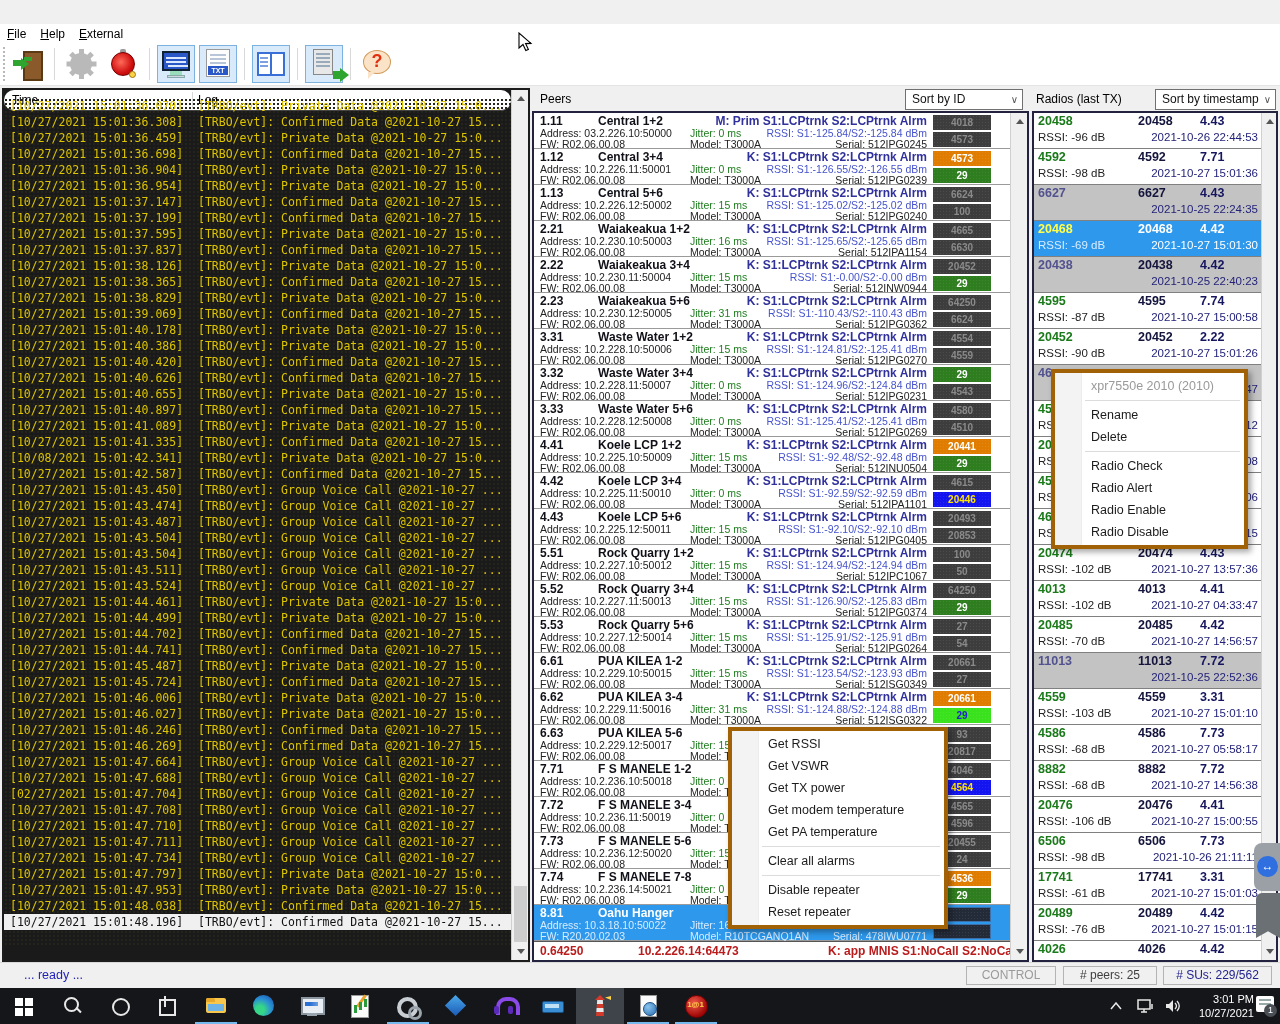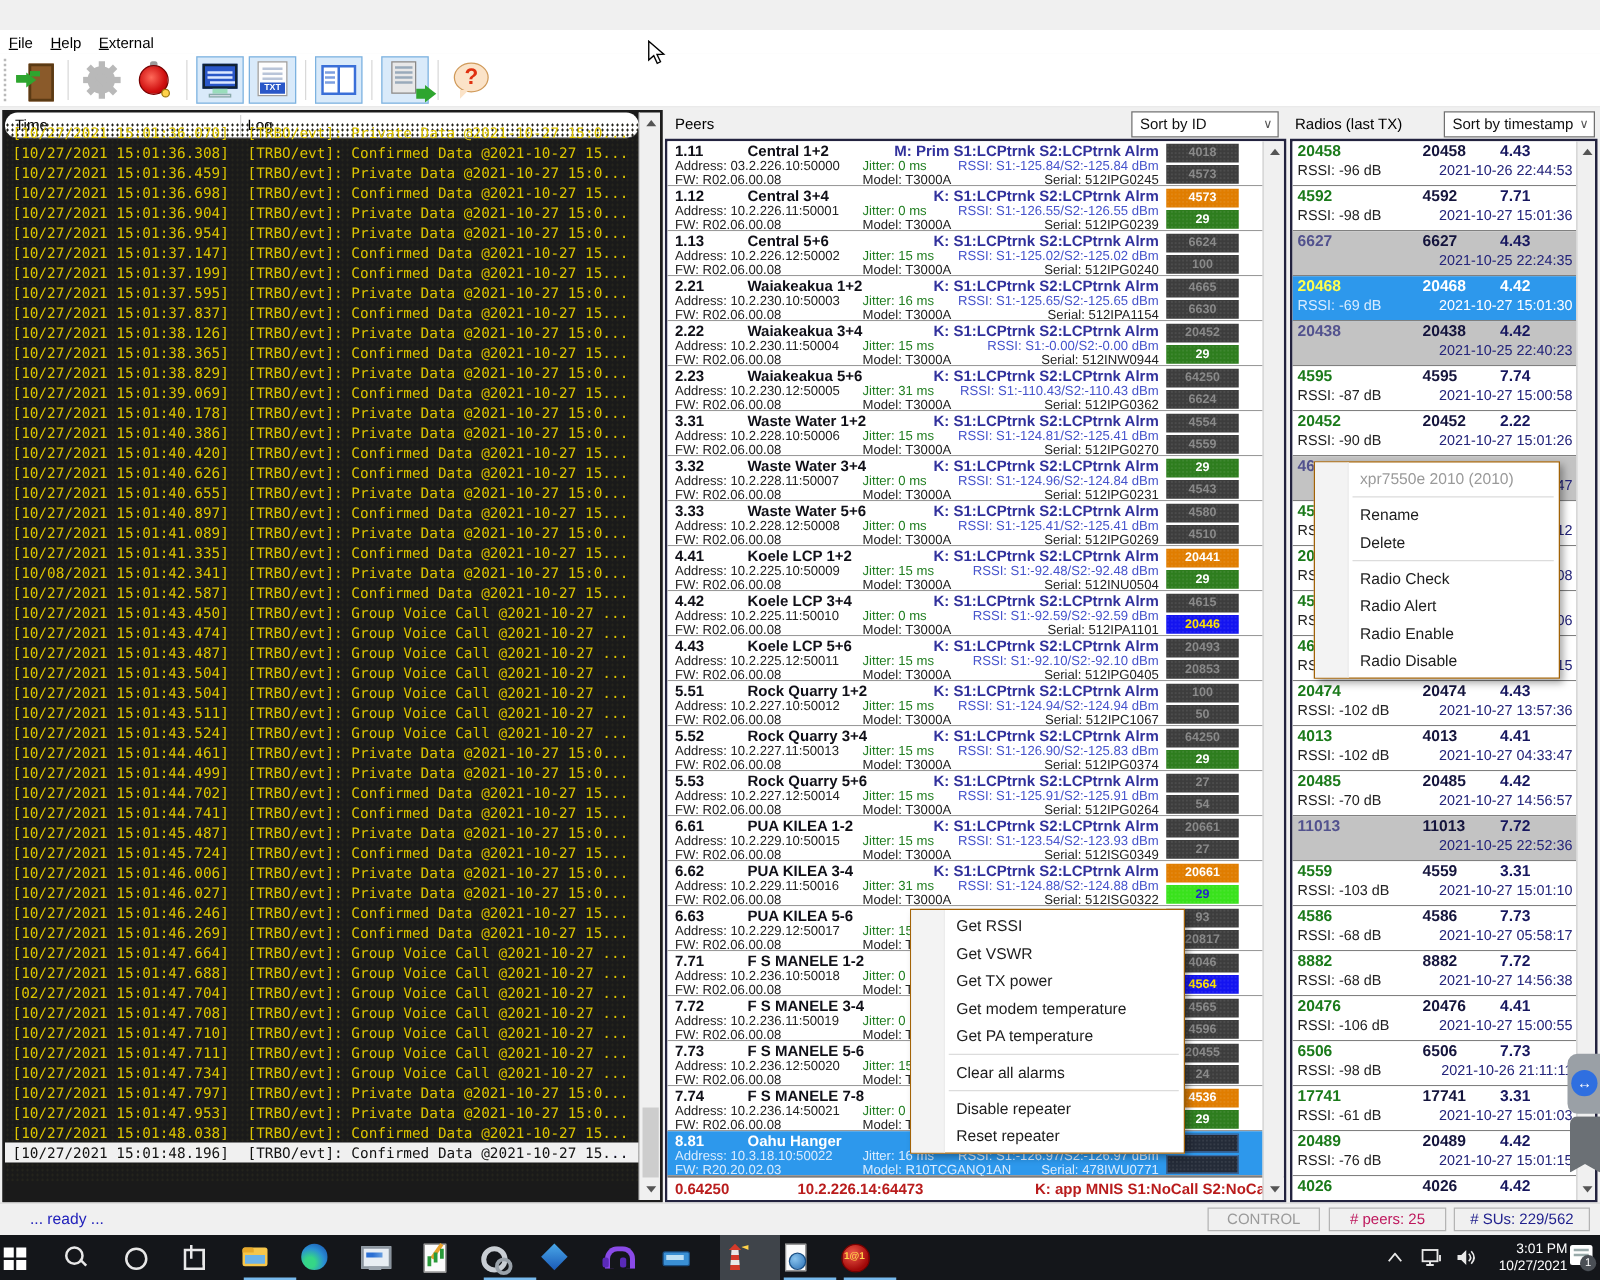--- a/index.html
+++ b/index.html
@@ -119,40 +119,40 @@
   .rrow.stale .rleft { color:#52528e; }
   .rrow.sel .rleft { color:#ffff4d; }
   .rrow .rid { position:absolute; left:104px; top:1px; font-size:12.5px; font-weight:bold; color:#14143c; }
   .rrow .rsite { position:absolute; left:166px; top:1px; font-size:12.5px; font-weight:bold; color:#16165e; }
   .rrow .rrssi { position:absolute; left:4px; top:18px; font-size:11.5px; color:#222; }
   .rrow .rts { position:absolute; right:3px; top:18px; font-size:11.5px; color:#23237a; }
   .rrow.sel .rid, .rrow.sel .rsite, .rrow.sel .rts { color:#fff; }
   .rrow.sel .rrssi { color:#d9ecff; }
 
   
-  .ctx { position:absolute; background:#fff; border:1px solid #a16207; box-shadow:3px 3px 6px rgba(0,0,0,.35); padding:2px 0; z-index:40; }
+  .ctx { position:absolute; background:#fff; border:4px solid #a16207; box-shadow:3px 3px 6px rgba(0,0,0,.35); padding:2px 0; z-index:40; }
   .ctx::before { content:""; position:absolute; left:0; top:0; bottom:0; width:26px; background:#f3f3f3; border-right:1px solid #ececec; }
   .ctx-item { position:relative; height:22px; line-height:22px; padding-left:36px; font-size:12.5px; color:#1c1c1c; }
   .ctx-item.disabled { color:#9a9a9a; }
   .ctx-sep { position:relative; height:7px; }
   .ctx-sep::after { content:""; position:absolute; left:30px; right:4px; top:3px; height:1px; background:#dcdcdc; }
   #peer-menu { left:728px; top:727px; width:220px; }
   #radio-menu { left:1051px; top:369px; width:197px; }
 
   
   .statusbar { position:absolute; left:0; top:962px; width:1280px; height:44px; background:#f0f0f0; border-top:1px solid #dadada; }
   .status-msg { position:absolute; left:24px; top:5px; font-size:12.5px; color:#2222bb; }
   .status-box { position:absolute; top:3px; height:19px; border:1px solid #b4b4b4; font-size:12px; text-align:center; line-height:17px; }
   .sb-control { left:966px; width:90px; color:#9a9a9a; }
-  .sb-peers { left:1063px; width:94px; color:#be185d; }
+  .sb-peers { left:1063px; width:94px; color:#404040; }
   .sb-sus { left:1163px; width:109px; color:#22228e; }
 
   
   .taskbar { position:absolute; left:0; top:988px; width:1280px; height:36px; background:#14161a; }
-  .tcell { position:absolute; top:0; width:48px; height:36px; display:flex; align-items:center; justify-content:flex-start; }
+  .tcell { position:absolute; top:0; width:48px; height:36px; display:flex; align-items:center; justify-content:center; }
   .tcell.active { background:#3f444a; }
   .tcell .uline { position:absolute; left:3px; bottom:0; width:42px; height:2px; background:#76b9ed; }
   .ti { position:relative; width:24px; height:24px; }
   .ti-start::before { content:""; position:absolute; left:3px; top:4px; width:8px; height:8px; background:#fff; box-shadow:10px 0 0 #fff, 0 10px 0 #fff, 10px 10px 0 #fff; }
   .ti-search::before { content:""; position:absolute; left:4px; top:3px; width:11px; height:11px; border:2px solid #e8e8e8; border-radius:50%; }
   .ti-search::after { content:""; position:absolute; left:15px; top:15px; width:7px; height:2px; background:#e8e8e8; transform:rotate(45deg); }
   .ti-cortana::before { content:""; position:absolute; left:4px; top:4px; width:14px; height:14px; border:2.5px solid #e8e8e8; border-radius:50%; }
   .ti-taskview::before { content:""; position:absolute; left:3px; top:5px; width:13px; height:13px; border:2px solid #e8e8e8; }
   .ti-taskview::after { content:""; position:absolute; left:18px; top:7px; width:2px; height:11px; background:#e8e8e8; box-shadow:-10px -5px 0 #e8e8e8; }
   .ti-folder::before { content:""; position:absolute; left:2px; top:4px; width:20px; height:15px; background:#f7c64a; border-radius:2px; }

